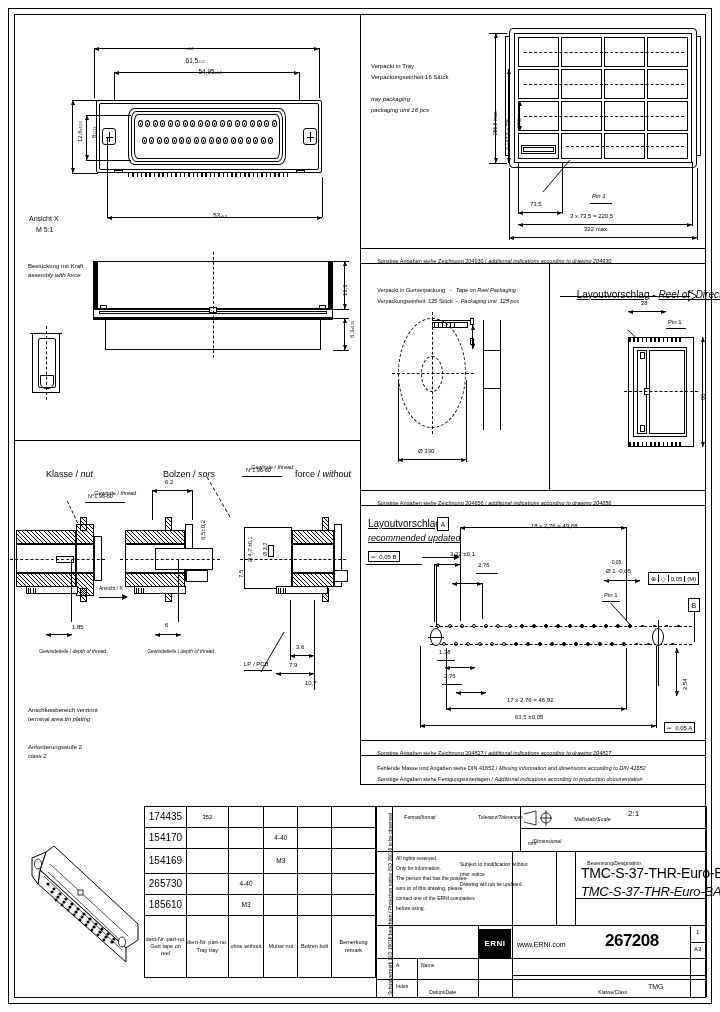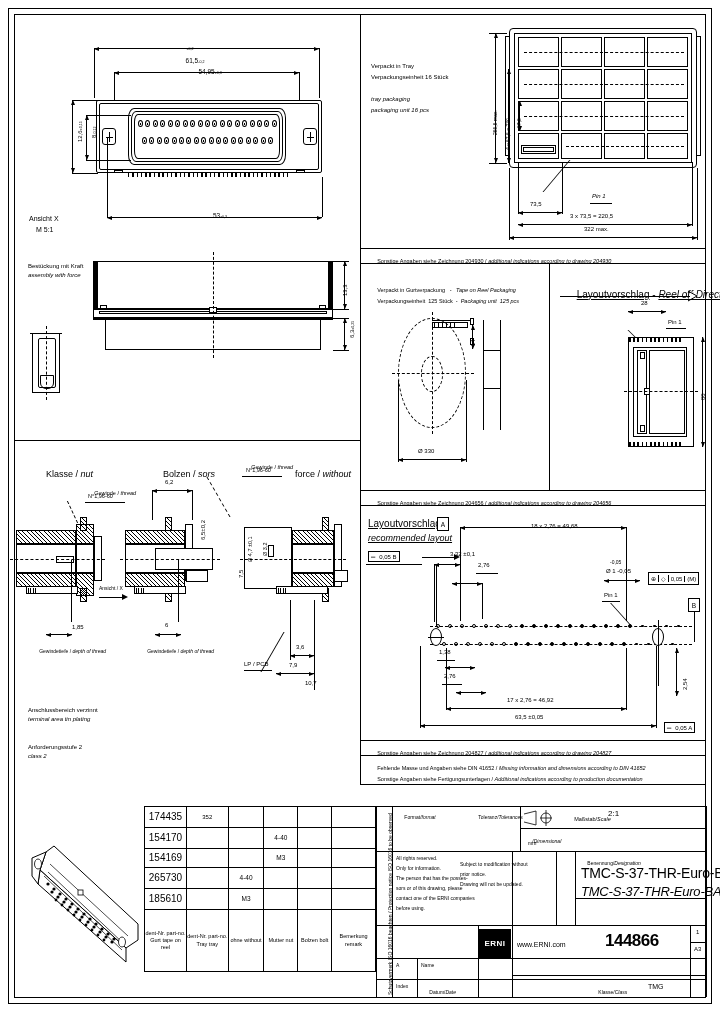--- a/index.html
+++ b/index.html
@@ -586,21 +586,21 @@
     <div class="solidbox" style="left:640px; top:425px; width:5px; height:7px;"></div>
     <div class="solidbox" style="left:644px; top:388px; width:6px; height:7px;"></div>
     <div class="hr-thin dash" style="left:624px; top:391px; width:74px;"></div>
 
     <div class="dimv" style="left:702px; top:337px; height:110px;"></div>
     <div class="t f6 vert" style="left:700px; top:400px;">88</div>
   </div>
 
   <div>
     <div class="t f10 de ul" style="left:368px; top:518px;">Layoutvorschlag</div>
-    <div class="t f9 en ul" style="left:368px; top:533px;">recommended layout</div>
+    <div class="t f9 en ul" style="left:368px; top:533px;">recommended updated</div>
     <div class="datum" style="left:437px; top:517px; width:12px; height:14px; line-height:14px;">A</div>
 
     <div class="fcf" style="left:368px; top:551px; height:11px;">
       <span style="border-right:none;">═</span>
         <span style="border-right:none;">0,05   B</span>
     </div>
     <div class="hr" style="left:366px; top:564px; width:56px;"></div>
     <div class="hr-thin" style="left:422px; top:557px; width:36px;"></div>
     <div class="arrow-r" style="left:454px; top:554px;"></div>
 
@@ -747,21 +747,21 @@
       </tr>
       <tr>
         <td class="num" style="height:21px;">154170</td>
         <td></td>
         <td></td>
         <td style="font-size:6.5px;">4-40</td>
         <td></td>
         <td></td>
       </tr>
       <tr>
-        <td class="num" style="height:19px;">154169</td>
+        <td class="num" style="height:25px;">154169</td>
         <td></td>
         <td></td>
         <td style="font-size:6.5px;">M3</td>
         <td></td>
         <td></td>
       </tr>
       <tr>
         <td class="num" style="height:21px;">265730</td>
         <td></td>
         <td style="font-size:6.5px;">4-40</td>
@@ -889,21 +889,21 @@
         <line x1="0" y1="12" x2="12" y2="15"></line>
         <line x1="12" y1="1" x2="12" y2="15"></line>
         <circle cx="22" cy="8" r="5"></circle>
         <line x1="22" y1="0" x2="22" y2="16"></line>
         <line x1="16" y1="8" x2="28" y2="8"></line>
       </g>
     </svg>
     <div class="t f55" style="left:565px; top:810px;">
       <span class="de">Maßstab</span><span class="de">/</span><span class="en">Scale</span>
     </div>
-    <div class="t f8" style="left:608px; top:809px;">2:1</div>
+    <div class="t f8" style="left:628px; top:809px;">2:1</div>
     <div class="t f5" style="left:524px; top:833px;">
       <span class="de">/</span><span class="en">Dimensional</span>
     </div>
     <div class="t f5" style="left:528px; top:841px;">mm</div>
 
     <div class="t f5" style="left:396px; top:856px;">All rights reserved.</div>
     <div class="t f5" style="left:396px; top:866px;">Only for information.</div>
     <div class="t f5" style="left:396px; top:876px;">The person that has the posses-</div>
     <div class="t f5" style="left:396px; top:886px;">sors or of this drawing, please</div>
     <div class="t f5" style="left:396px; top:896px;">contact one of the ERNI companies</div>
@@ -915,21 +915,21 @@
 
     <div class="t f5" style="left:579px; top:855px;">
       <span class="de">Benennung</span><span class="de">/</span><span class="en">Designation</span>
     </div>
     <div class="t desig" style="left:581px; top:865px;">TMC-S-37-THR-Euro-BA8</div>
     <div class="t desig-it en" style="left:581px; top:884px;">TMC-S-37-THR-Euro-BA8</div>
 
     <div class="erni-logo" style="left:479px; top:929px; width:32px; height:29px;">ERNI</div>
     <div class="t f7" style="left:517px; top:941px;">www.ERNI.com</div>
 
-    <div class="t drwno" style="left:605px; top:931px;">144866</div>
+    <div class="t drwno" style="left:605px; top:931px;">267208</div>
     <div class="t f6" style="left:696px; top:929px;">1</div>
     <div class="t f6" style="left:694px; top:946px;">A3</div>
 
     <div class="t f5" style="left:396px; top:963px;">A</div>
     <div class="t f5" style="left:421px; top:963px;">Name</div>
     <div class="t f5" style="left:396px; top:984px;">Index</div>
     <div class="t f5" style="left:421px; top:984px;">
       <span class="de">Datum</span><span class="de">/</span><span class="en">Date</span>
     </div>
     <div class="t f5" style="left:590px; top:984px;">

